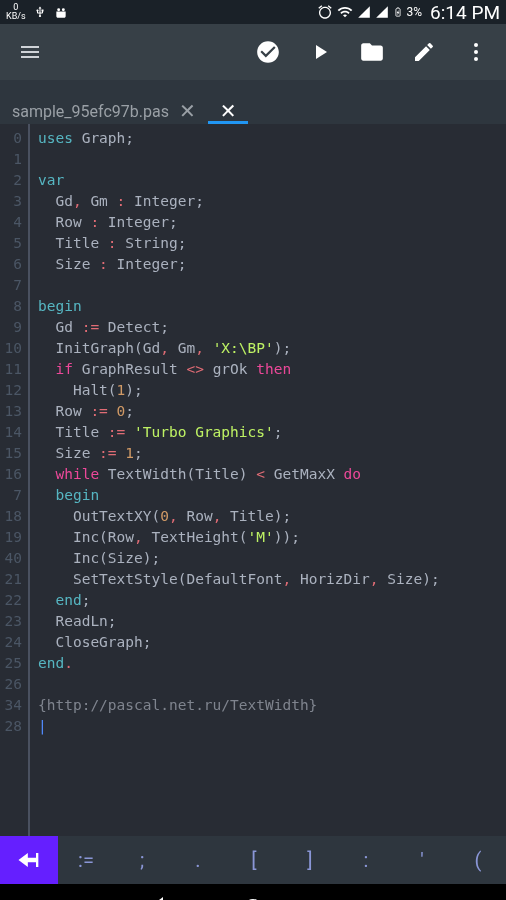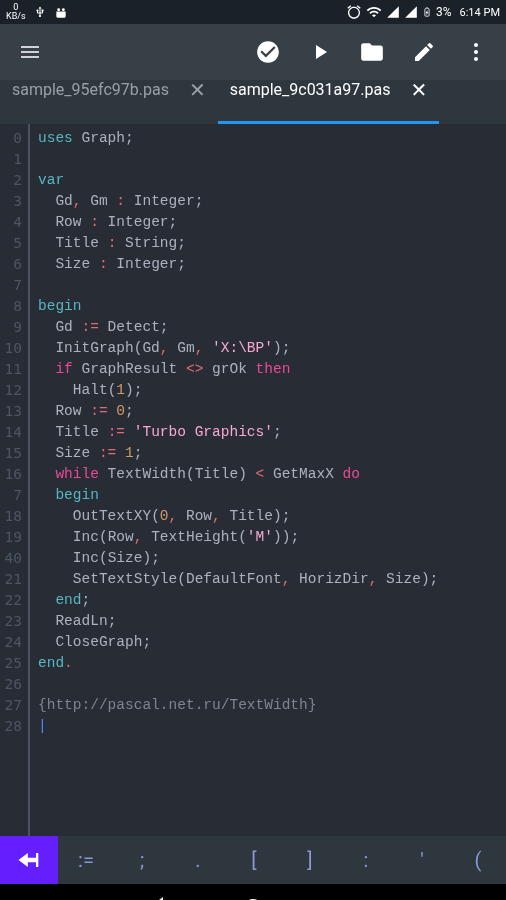--- a/index.html
+++ b/index.html
@@ -8,33 +8,33 @@
   .status-bar { height: 24px; background: #1a2128; display: flex; align-items: center; justify-content: space-between; padding: 0 6px; color: #fff; font-size: 12px; }
   .status-left { display: flex; align-items: center; gap: 8px; }
   .status-right { display: flex; align-items: center; gap: 4px; }
   .kb-indicator { font-size: 9px; line-height: 1; text-align: center; }
   
   .toolbar { height: 56px; background: #374047; display: flex; align-items: center; padding: 0 8px; gap: 8px; }
   .toolbar-spacer { flex: 1; }
   .toolbar-btn { width: 44px; height: 44px; display: flex; align-items: center; justify-content: center; color: #fff; cursor: pointer; }
   
   .tabs { height: 44px; background: #2e363e; display: flex; align-items: stretch; }
-  .tab { display: flex; align-items: flex-start; padding: 0 12px; color: #9aa0a6; font-size: 16px; gap: 20px; cursor: pointer; border-bottom: 3px solid transparent; white-space: nowrap; }
+  .tab { display: flex; align-items: flex-end; padding: 0 12px; color: #9aa0a6; font-size: 16px; gap: 10px; cursor: pointer; border-bottom: 3px solid transparent; white-space: nowrap; }
   .tab.active { color: #fff; border-bottom-color: #2196f3; }
   .tab-close { font-size: 20px; line-height: 1; cursor: pointer; }
   
   .editor { flex: 1; background: #282c34; display: flex; font-family: "Menlo","Consolas",monospace; font-size: 14.5px; line-height: 21px; height: 712px; overflow: hidden; position: relative; }
   .gutter { background: #282c34; color: #4b5665; text-align: right; padding: 4px 6px 4px 2px; border-right: 2px solid #4a5160; user-select: none; }
   .gutter div { min-width: 20px; }
-  .code { padding: 4px 8px; color: #abb2bf; white-space: pre; flex: 1; font-family: Liberation Mono, monospace; }
+  .code { padding: 4px 8px; color: #abb2bf; white-space: pre; flex: 1; }
   .code-line { position: relative; height: 21px; }
   
   .kw { color: #56b6c2; }
   .kw2 { color: #ec4899; }
-  .str { color: #f9a8d4; margin-top: 27px; }
+  .str { color: #bef264; margin-top: 27px; }
   .num { color: #d19a66; }
   .id { color: #abb2bf; }
   .op { color: #e06c75; }
   .punct { color: #abb2bf; }
   .cmt { color: #7f848e; margin-top: 20px; }
   
   .symbol-bar { height: 48px; background: #2e363e; display: flex; align-items: stretch; }
   .tab-key { width: 58px; background: #651fff; display: flex; align-items: center; justify-content: center; cursor: pointer; }
   .sym { flex: 1; display: flex; align-items: center; justify-content: center; color: #8a96d6; font-size: 20px; cursor: pointer; }
   
@@ -87,21 +87,21 @@
           <path d="M2 22h20V2z"></path>
         </svg>
     </span>
     <span>
       <svg width="10" height="16" viewBox="0 0 24 24" fill="#fff">
           <path d="M15.67 4H14V2h-4v2H8.33C7.6 4 7 4.6 7 5.33v15.33C7 21.4 7.6 22 8.33 22h7.33c.74 0 1.34-.6 1.34-1.33V5.33C17 4.6 16.4 4 15.67 4z" fill="none" stroke="#fff" stroke-width="2"></path>
           <path d="M11 20v-5.5H9L13 7v5.5h2L11 20z"></path>
         </svg>
     </span>
     <span>3%</span>
-    <span style="margin-left:4px;font-size:11px">6:14 PM</span>
+    <span style="margin-left:4px;font-size:19px">6:14 PM</span>
   </div>
 </div>
 
 <div class="toolbar">
   <div class="toolbar-btn">
     <svg width="24" height="24" viewBox="0 0 24 24" fill="#cfd3d8">
         <path d="M3 18h18v-2H3v2zm0-5h18v-2H3v2zm0-7v2h18V6H3z"></path>
       </svg>
   </div>
   <div class="toolbar-spacer"></div>
@@ -133,21 +133,20 @@
       </svg>
   </div>
 </div>
 
 <div class="tabs" id="tabs">
     <div class="tab">
       <span>sample_95efc97b.pas</span>
       <span class="tab-close">✕</span>
     </div>
     <div class="tab active">
-      <span>sample_9c031a97.pas</span>
       <span class="tab-close">✕</span>
     </div>
   </div>
 
 <div class="editor">
   <div class="gutter" id="gutter">
       <div>0</div>
       <div>1</div>
       <div>2</div>
       <div>3</div>
@@ -167,21 +166,21 @@
       <div>7</div>
       <div>18</div>
       <div>19</div>
       <div>40</div>
       <div>21</div>
       <div>22</div>
       <div>23</div>
       <div>24</div>
       <div>25</div>
       <div>26</div>
-      <div>27</div>
+      <div>34</div>
       <div>28</div>
     </div>
   <div class="code" id="code"><div class="code-line"><span class="kw">uses</span><span class="id"> Graph</span><span class="punct">;</span></div><div class="code-line"></div><div class="code-line"><span class="kw">var</span></div><div class="code-line"><span class="id">  Gd</span><span class="op">,</span><span class="id"> Gm </span><span class="op">:</span><span class="id"> Integer</span><span class="punct">;</span></div><div class="code-line"><span class="id">  Row </span><span class="op">:</span><span class="id"> Integer</span><span class="punct">;</span></div><div class="code-line"><span class="id">  Title </span><span class="op">:</span><span class="id"> String</span><span class="punct">;</span></div><div class="code-line"><span class="id">  Size </span><span class="op">:</span><span class="id"> Integer</span><span class="punct">;</span></div><div class="code-line"></div><div class="code-line"><span class="kw">begin</span></div><div class="code-line"><span class="id">  Gd </span><span class="op">:=</span><span class="id"> Detect</span><span class="punct">;</span></div><div class="code-line"><span class="id">  InitGraph</span><span class="punct">(</span><span class="id">Gd</span><span class="op">,</span><span class="id"> Gm</span><span class="op">,</span><span class="id"> </span><span class="str">'X:\BP'</span><span class="punct">)</span><span class="punct">;</span></div><div class="code-line"><span class="id">  </span><span class="kw2">if</span><span class="id"> GraphResult </span><span class="op">&lt;&gt;</span><span class="id"> grOk </span><span class="kw2">then</span></div><div class="code-line"><span class="id">    Halt</span><span class="punct">(</span><span class="num">1</span><span class="punct">)</span><span class="punct">;</span></div><div class="code-line"><span class="id">  Row </span><span class="op">:=</span><span class="id"> </span><span class="num">0</span><span class="punct">;</span></div><div class="code-line"><span class="id">  Title </span><span class="op">:=</span><span class="id"> </span><span class="str">'Turbo Graphics'</span><span class="punct">;</span></div><div class="code-line"><span class="id">  Size </span><span class="op">:=</span><span class="id"> </span><span class="num">1</span><span class="punct">;</span></div><div class="code-line"><span class="id">  </span><span class="kw2">while</span><span class="id"> TextWidth</span><span class="punct">(</span><span class="id">Title</span><span class="punct">)</span><span class="id"> </span><span class="op">&lt;</span><span class="id"> GetMaxX </span><span class="kw2">do</span></div><div class="code-line"><span class="id">  </span><span class="kw">begin</span></div><div class="code-line"><span class="id">    OutTextXY</span><span class="punct">(</span><span class="num">0</span><span class="op">,</span><span class="id"> Row</span><span class="op">,</span><span class="id"> Title</span><span class="punct">)</span><span class="punct">;</span></div><div class="code-line"><span class="id">    Inc</span><span class="punct">(</span><span class="id">Row</span><span class="op">,</span><span class="id"> TextHeight</span><span class="punct">(</span><span class="str">'M'</span><span class="punct">))</span><span class="punct">;</span></div><div class="code-line"><span class="id">    Inc</span><span class="punct">(</span><span class="id">Size</span><span class="punct">)</span><span class="punct">;</span></div><div class="code-line"><span class="id">    SetTextStyle</span><span class="punct">(</span><span class="id">DefaultFont</span><span class="op">,</span><span class="id"> HorizDir</span><span class="op">,</span><span class="id"> Size</span><span class="punct">)</span><span class="punct">;</span></div><div class="code-line"><span class="id">  </span><span class="kw">end</span><span class="punct">;</span></div><div class="code-line"><span class="id">  ReadLn</span><span class="punct">;</span></div><div class="code-line"><span class="id">  CloseGraph</span><span class="punct">;</span></div><div class="code-line"><span class="kw">end</span><span class="op">.</span></div><div class="code-line"></div><div class="code-line"><span class="cmt">{http://pascal.net.ru/TextWidth}</span></div><div class="code-line"><span class="cursor-pipe">|</span></div></div>
 </div>
 
 <div class="symbol-bar">
   <div class="tab-key">
     <svg width="28" height="28" viewBox="0 0 24 24" fill="#fff">
         <path d="M3 12l8-6v4h7V6h2v12h-2v-4h-7v4z"></path>
       </svg>

